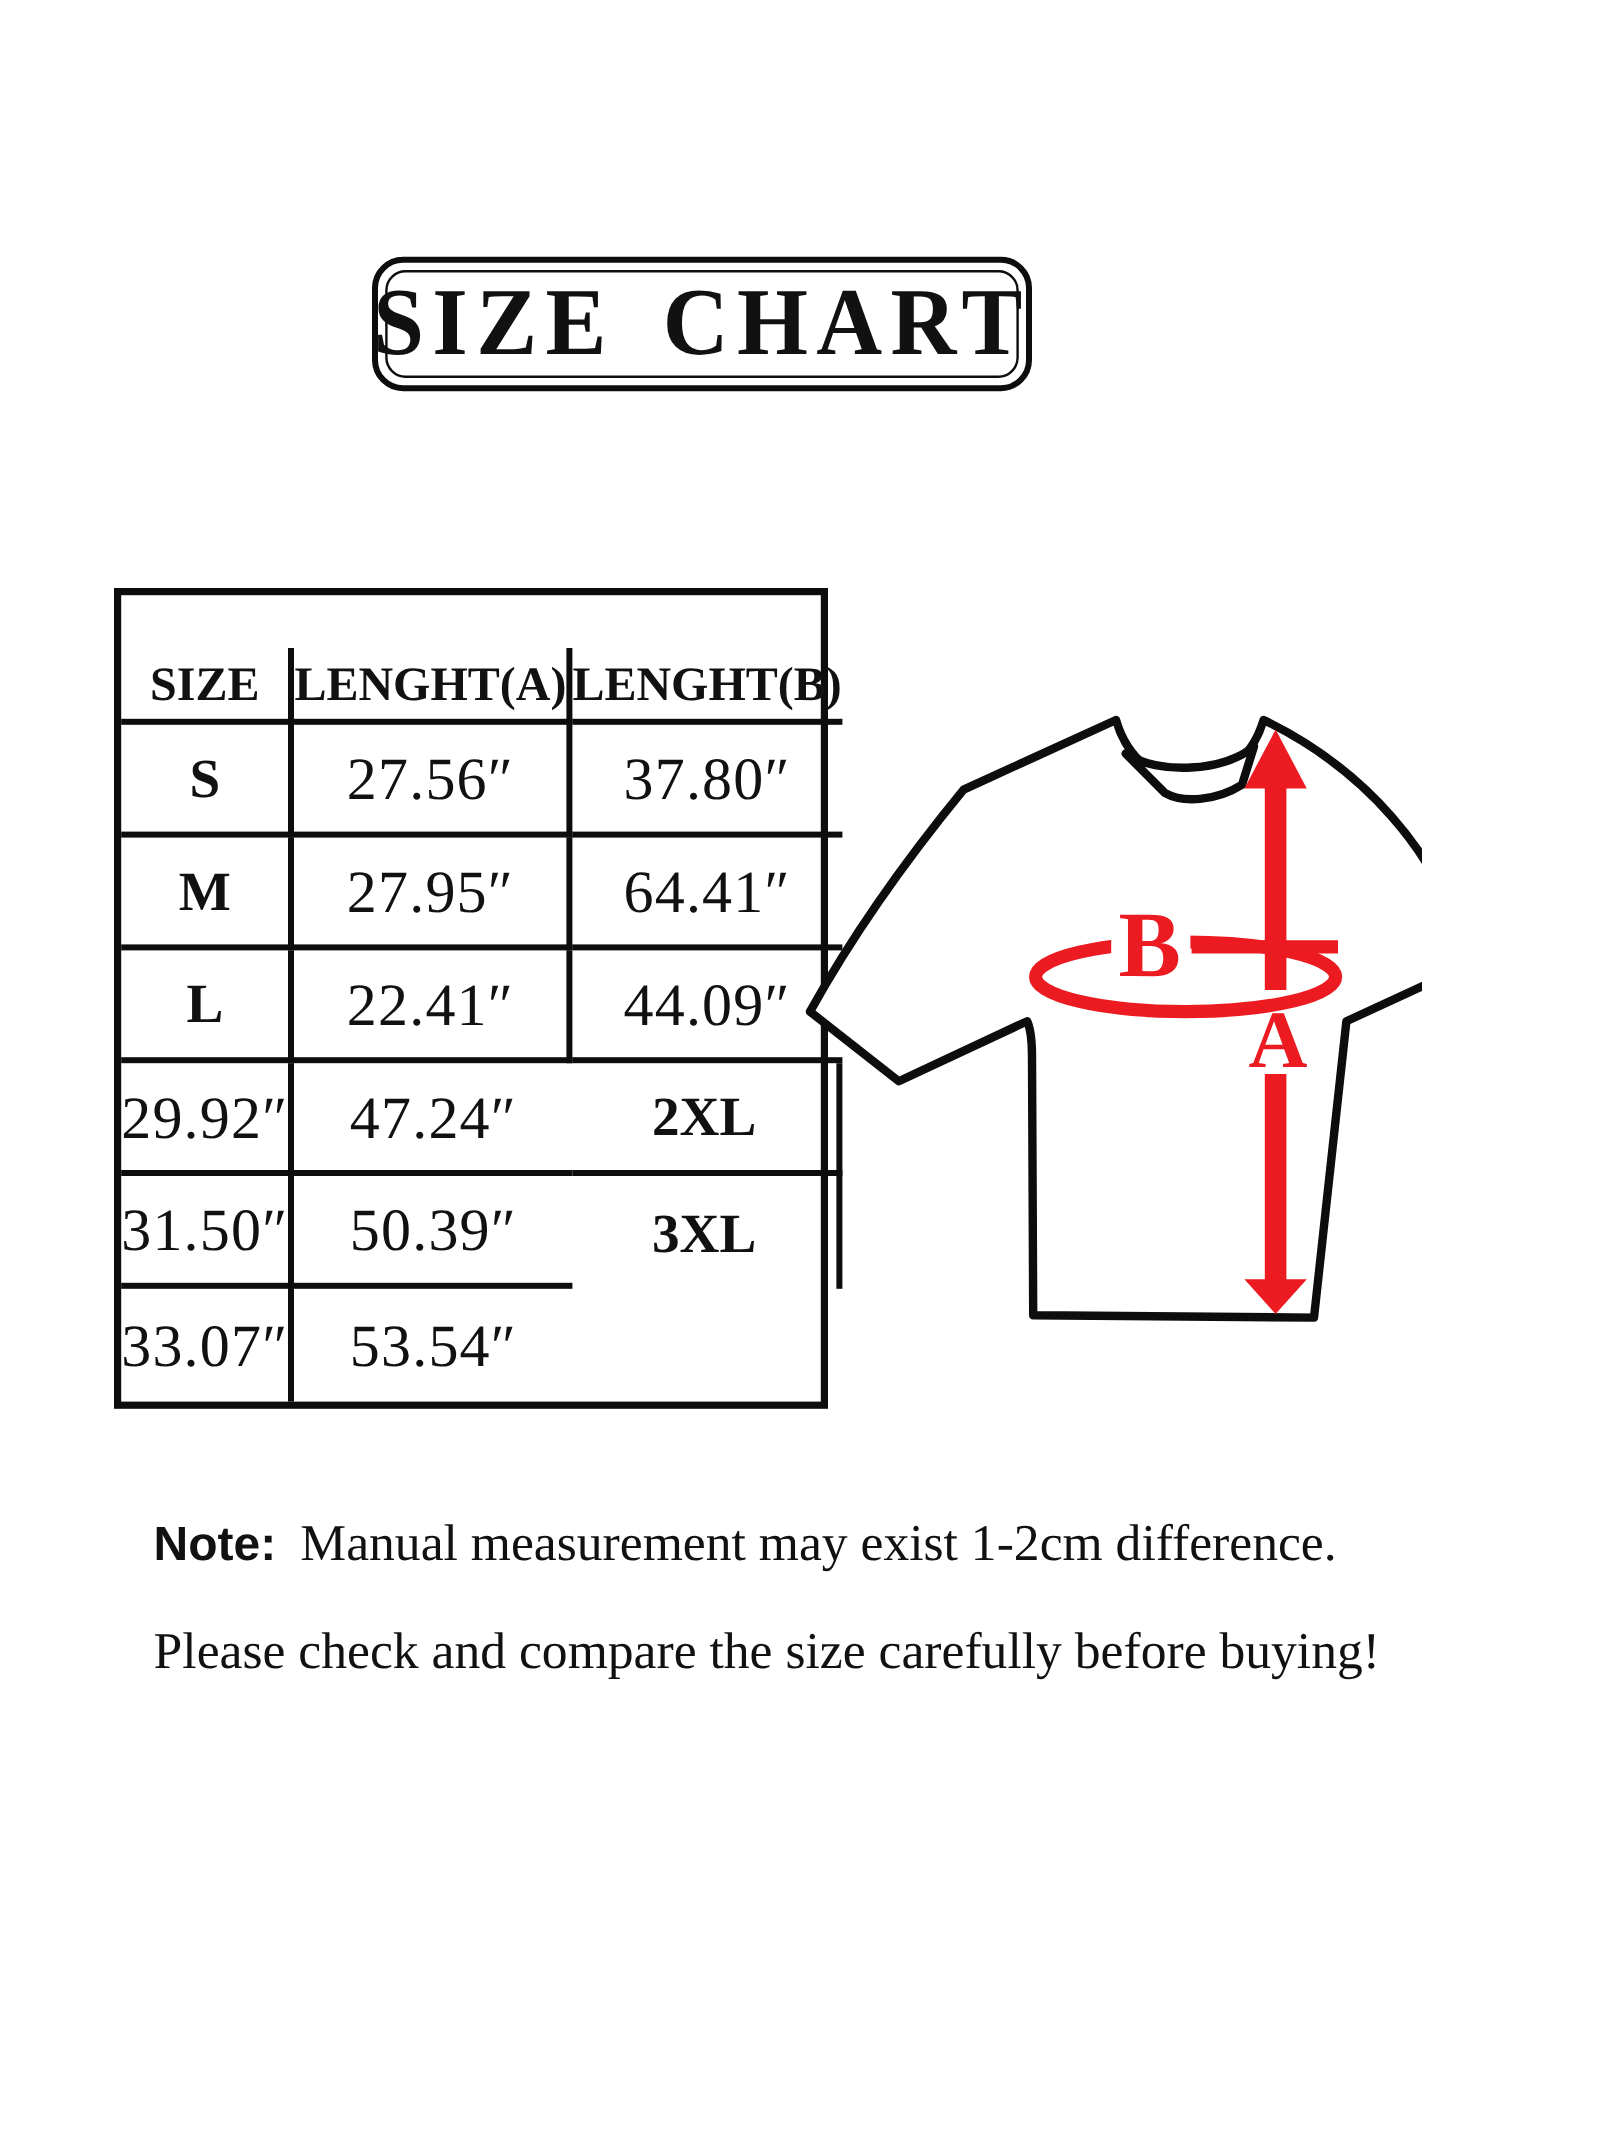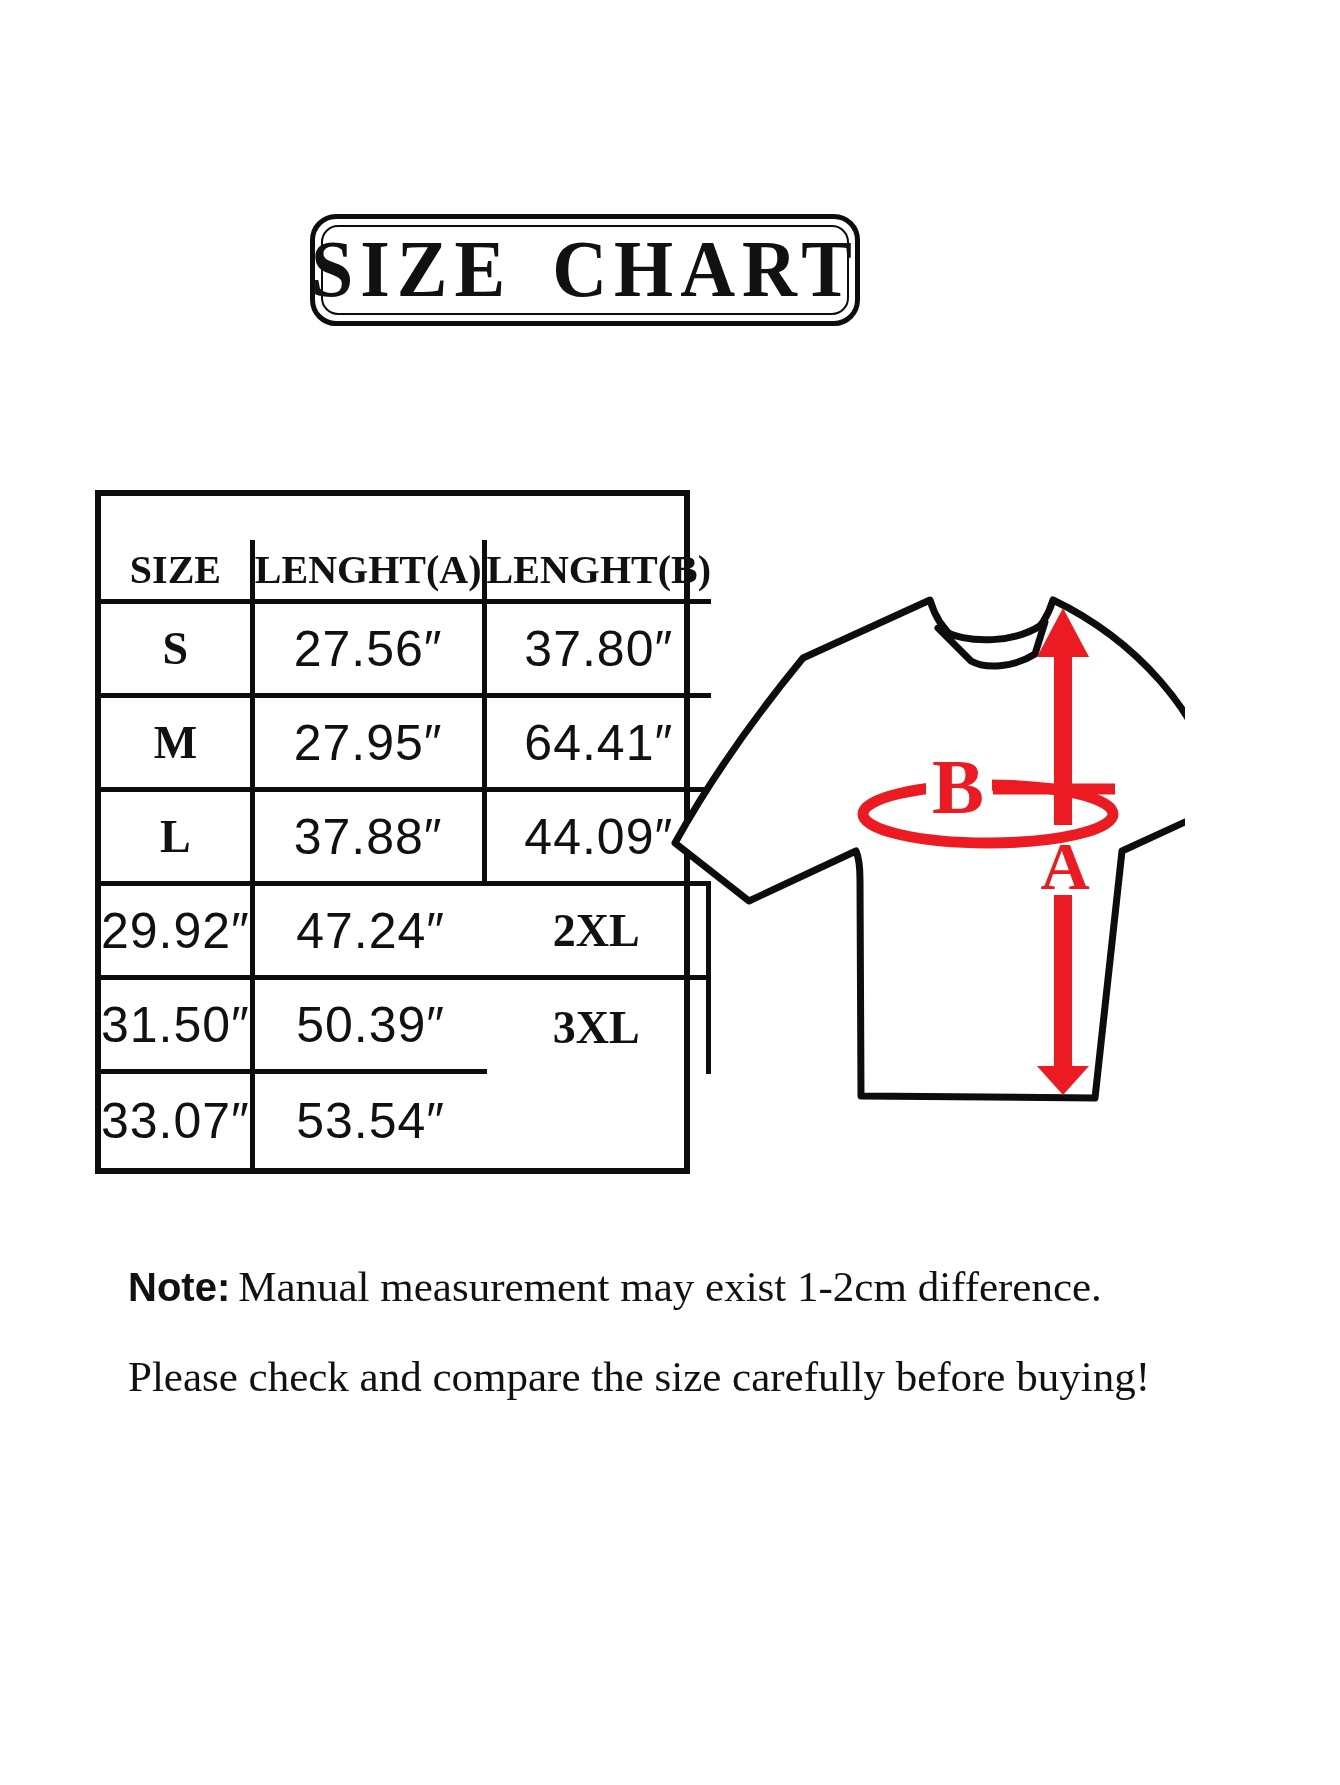--- a/index.html
+++ b/index.html
@@ -71,21 +71,21 @@
     font-size:40px;
     letter-spacing:0px;
     margin-top:44px;
   }
   .size-label{
     font-family:"Liberation Serif",serif;
     font-weight:700;
     font-size:46px;
   }
   .num{
-    font-family:Liberation Sans, sans-serif;
+    font-family:Liberation Serif, serif;
     font-size:50px;
     letter-spacing:1px;
   }
 
   
   .tshirt{
     position:absolute;
     left:645px; top:515px;
     width:540px; height:600px;
   }
@@ -98,21 +98,21 @@
     font-family:"Liberation Serif",serif;
     font-size:43px;
     white-space:nowrap;
   }
   .note-1{ top:1262px; }
   .note-2{ top:1352px; }
   .note-prefix{
     font-family:"Liberation Sans",sans-serif;
     font-weight:700;
     font-size:40px;
-    margin-right:8px;
+    margin-right:20px;
   }
 </style>
 </head>
 <body>
 
 <div class="canvas">
 
   <div class="title-box">
     <div class="title-inner">
       <span class="title-text">SIZE CHART</span>
@@ -126,21 +126,21 @@
 
     <div class="cell size-label br bb">S</div>
     <div class="cell num br bb">27.56″</div>
     <div class="cell num bb">37.80″</div>
 
     <div class="cell size-label br bb">M</div>
     <div class="cell num br bb">27.95″</div>
     <div class="cell num bb">64.41″</div>
 
     <div class="cell size-label br bb">L</div>
-    <div class="cell num br bb">37.88″</div>
+    <div class="cell num br bb">22.41″</div>
     <div class="cell num bb">44.09″</div>
 
     <div class="cell num br bb">29.92″</div>
     <div class="cell num bb">47.24″</div>
 
     <div class="cell size-label br bb">2XL</div>
     <div class="cell num br bb">31.50″</div>
     <div class="cell num bb">50.39″</div>
 
     <div class="cell size-label br">3XL</div>

